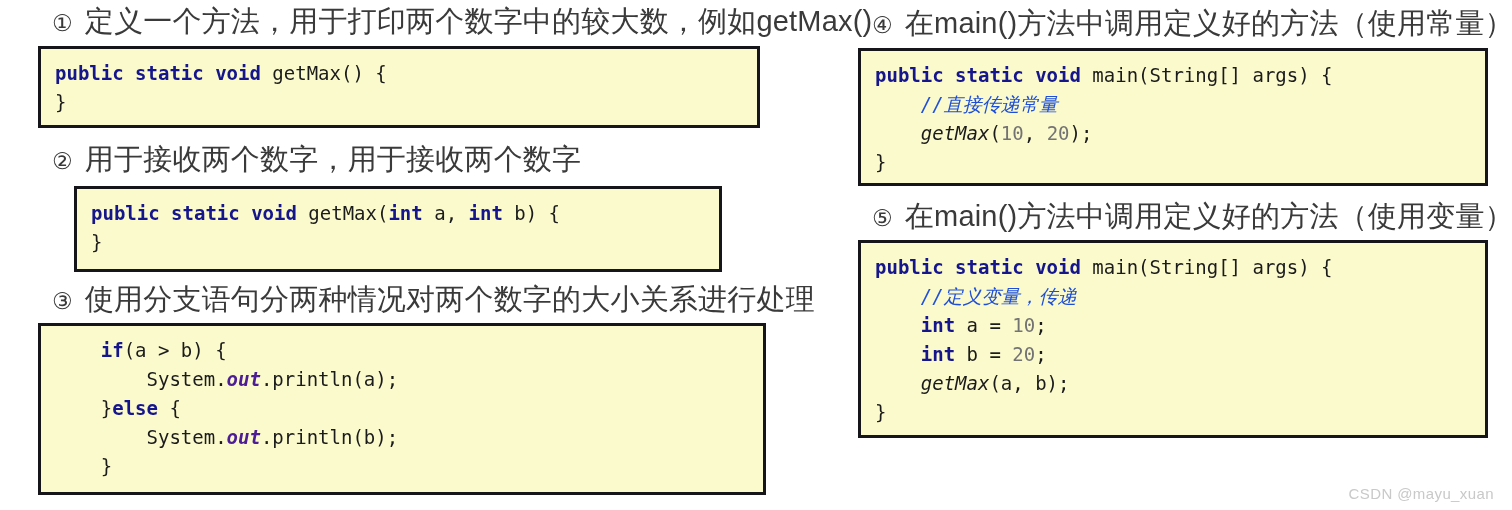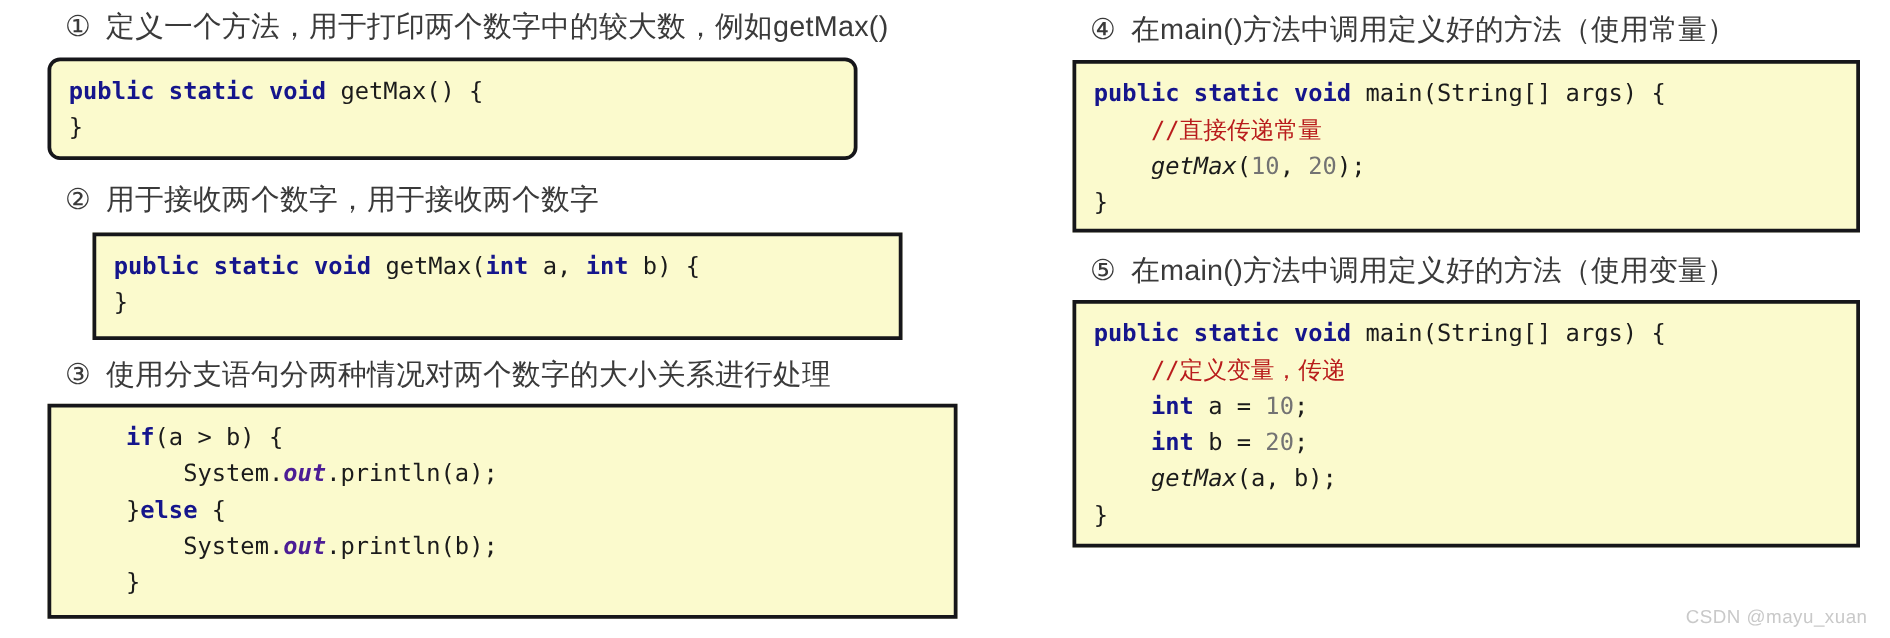--- a/index.html
+++ b/index.html
@@ -37,21 +37,21 @@
     line-height: 30px;
     white-space: nowrap;
     letter-spacing: 0.2px;
   }
   .heading .marker {
     font-size: 23px;
     margin-right: 12px;
     color: #3a3a3a;
   }
   .heading .htext {
-    font-size: 23px;
+    font-size: 29px;
     color: #3a3a3a;
   }
 
   
   .codeblock {
     background: #fbfacd;
     border: 3px solid #16161a;
     box-sizing: border-box;
     font-family: "DejaVu Sans Mono", "Liberation Mono", monospace;
     font-size: 19px;
@@ -60,28 +60,28 @@
     padding: 10px 14px 12px 14px;
     white-space: pre;
     overflow: hidden;
   }
 
   .codeblock .ln { display: block; min-height: 29px; }
 
   
   .kw   { color: #15158c; font-weight: bold; }
   .num  { color: #737373; }
-  .cmt  { color: #b91c1c; }
+  .cmt  { color: #1d4ed8; font-style: italic; }
   .ital { font-style: italic; }
   .fld  { color: #4c1d95; font-style: italic; font-weight: bold; }
   .pl   { color: #1b1b1b; }
 
   
   #h1 { position: absolute; left: 14px; top: 6px; }
-  #b1 { position: absolute; left: 0px;  top: 46px; width: 648px; height: 82px; border-radius: 10px; }
+  #b1 { position: absolute; left: 0px;  top: 46px; width: 722px; height: 82px; }
 
   #h2 { position: absolute; left: 14px; top: 144px; }
   #b2 { position: absolute; left: 0px;  top: 186px; width: 648px; height: 86px; margin-left: 36px; }
 
   #h3 { position: absolute; left: 14px; top: 284px; }
   #b3 { position: absolute; left: 0px;  top: 323px; width: 728px; height: 172px; }
 
   #h4 { position: absolute; left: 14px; top: 8px; }
   #b4 { position: absolute; left: 0px;  top: 48px; width: 630px; height: 138px; }
 

